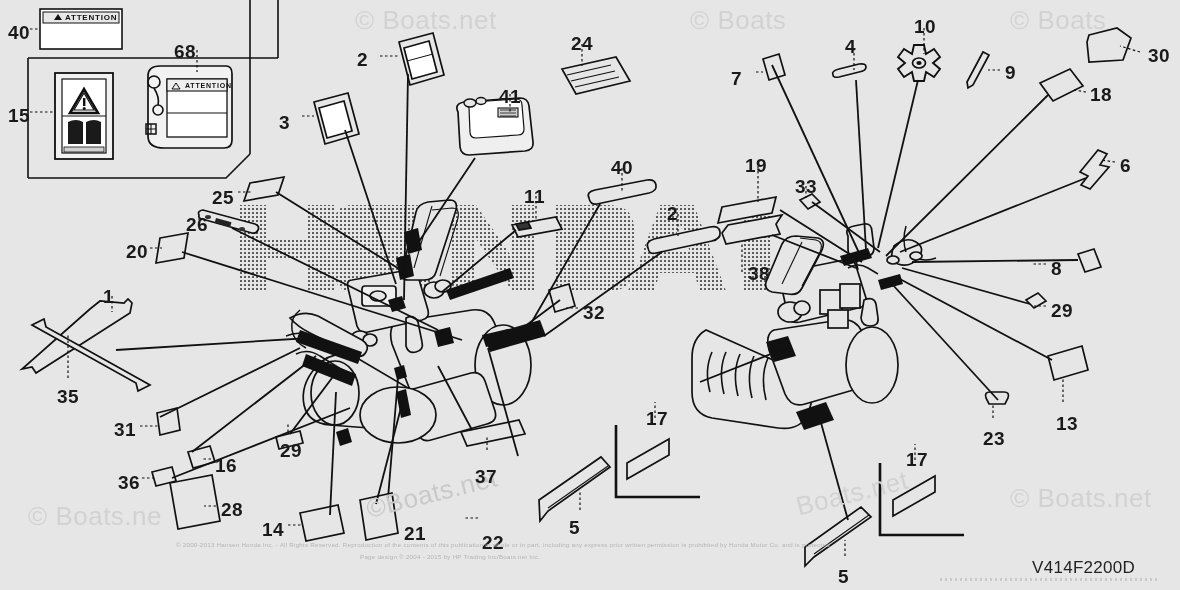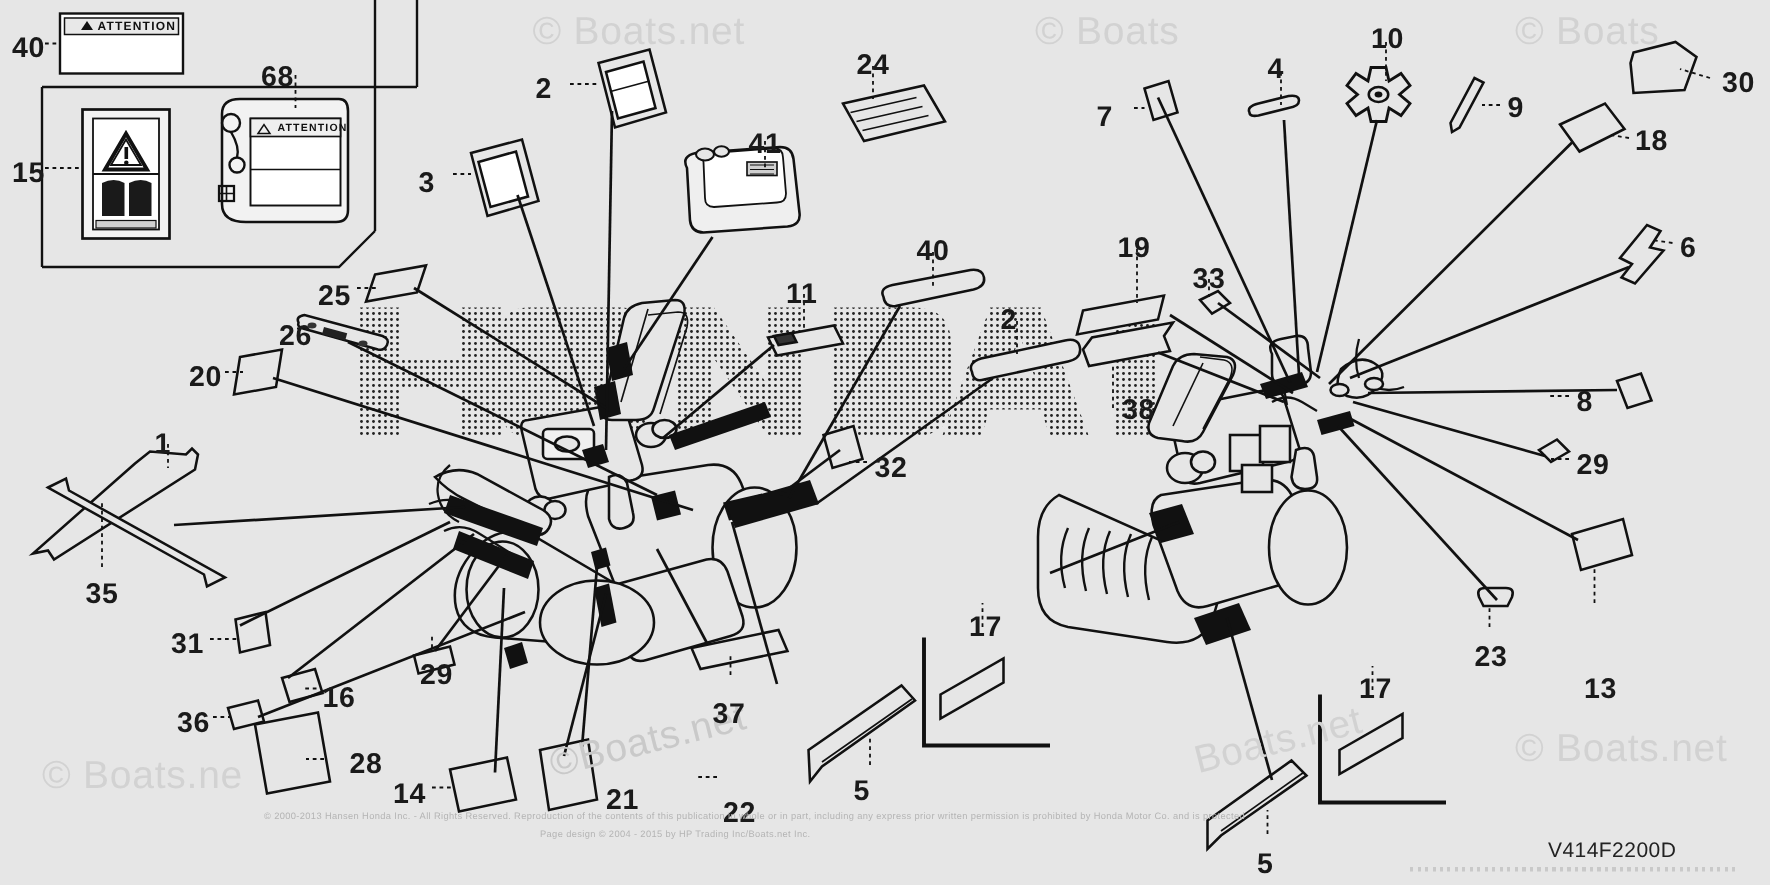--- a/index.html
+++ b/index.html
@@ -418,42 +418,42 @@
     <span class="partnum" style="left:524px;top:186px;">11</span>
     <span class="partnum" style="left:212px;top:187px;text-align:right;">25</span>
     <span class="partnum" style="left:170px;top:214px;margin-left:16px;">26</span>
     <span class="partnum" style="left:126px;top:241px;">20</span>
     <span class="partnum" style="left:103px;top:286px;">1</span>
     <span class="partnum" style="left:57px;top:386px;">35</span>
     <span class="partnum" style="left:114px;top:419px;">31</span>
     <span class="partnum" style="left:215px;top:455px;">16</span>
     <span class="partnum" style="left:280px;top:440px;">29</span>
     <span class="partnum" style="left:118px;top:472px;">36</span>
-    <span class="partnum" style="left:233px;top:499px;">28</span>
+    <span class="partnum" style="left:221px;top:499px;">28</span>
     <span class="partnum" style="left:262px;top:519px;">14</span>
     <span class="partnum" style="left:404px;top:523px;">21</span>
     <span class="partnum" style="left:482px;top:532px;">22</span>
     <span class="partnum" style="left:475px;top:466px;">37</span>
     <span class="partnum" style="left:583px;top:302px;">32</span>
     <span class="partnum" style="left:569px;top:517px;">5</span>
     <span class="partnum" style="left:646px;top:408px;">17</span>
     <span class="partnum" style="left:1051px;top:258px;">8</span>
     <span class="partnum" style="left:1051px;top:300px;">29</span>
-    <span class="partnum" style="left:1056px;top:413px;margin-top:36px;">13</span>
+    <span class="partnum" style="left:1056px;top:413px;">13</span>
     <span class="partnum" style="left:983px;top:428px;">23</span>
     <span class="partnum" style="left:838px;top:566px;">5</span>
     <span class="partnum" style="left:906px;top:449px;">17</span>
   </div>
 
   <div>
     <span style="position:absolute;left:65px;top:13px;font-size:8px;font-weight:bold;letter-spacing:0.8px;color:#111;">ATTENTION</span>
     <span style="position:absolute;left:185px;top:82px;font-size:7px;font-weight:bold;letter-spacing:0.8px;color:#111;">ATTENTION</span>
   </div>
 
   <div>
     <span class="copy" style="left:176px;top:541px;">© 2000-2013  Hansen  Honda  Inc.  -  All Rights Reserved.  Reproduction of the contents of this publication in whole or in part, including any express  prior written permission is prohibited by Honda Motor Co.  and is protected</span>
     <span class="copy" style="left:360px;top:553px;">Page design © 2004 - 2015 by HP Trading Inc/Boats.net Inc.</span>
-    <span style="position:absolute;left:1032px;top:558px;font-size:14px;color:#222;letter-spacing:0.3px;">V414F2200D</span>
+    <span style="position:absolute;left:1032px;top:558px;font-size:17px;color:#222;letter-spacing:0.3px;">V414F2200D</span>
     <div style="position:absolute;left:940px;top:578px;width:220px;height:3px;
                 background:repeating-linear-gradient(to right,#c9c9c9 0 2px,transparent 2px 5px);"></div>
   </div>
 
 </div>
 
 </body></html>

